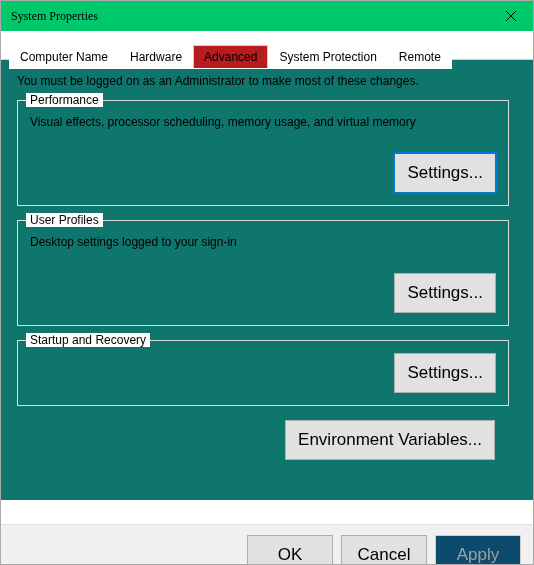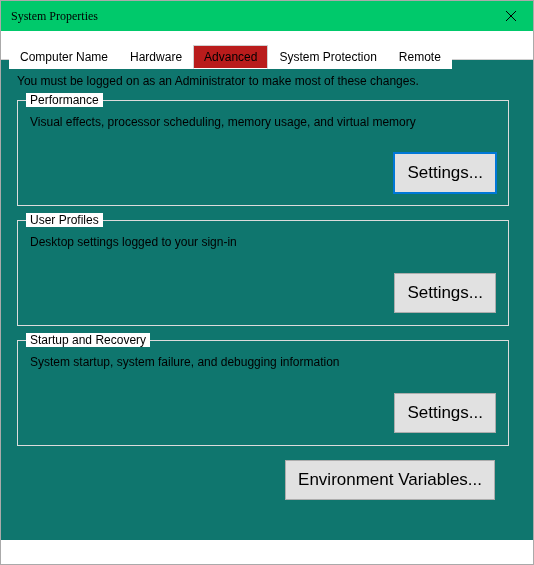--- a/index.html
+++ b/index.html
@@ -162,21 +162,20 @@
   <div class="group">
     <div class="group-title">User Profiles</div>
     <div class="group-desc">Desktop settings logged to your sign-in</div>
     <div class="group-btnrow">
       <button class="btn">Settings...</button>
     </div>
   </div>
 
   <div class="group">
     <div class="group-title">Startup and Recovery</div>
-    <div class="group-desc">System startup, system failure, and debugging information</div>
     <div class="group-btnrow">
       <button class="btn">Settings...</button>
     </div>
   </div>
 
   <div class="envrow">
     <button class="btn">Environment Variables...</button>
   </div>
 </div>
 

